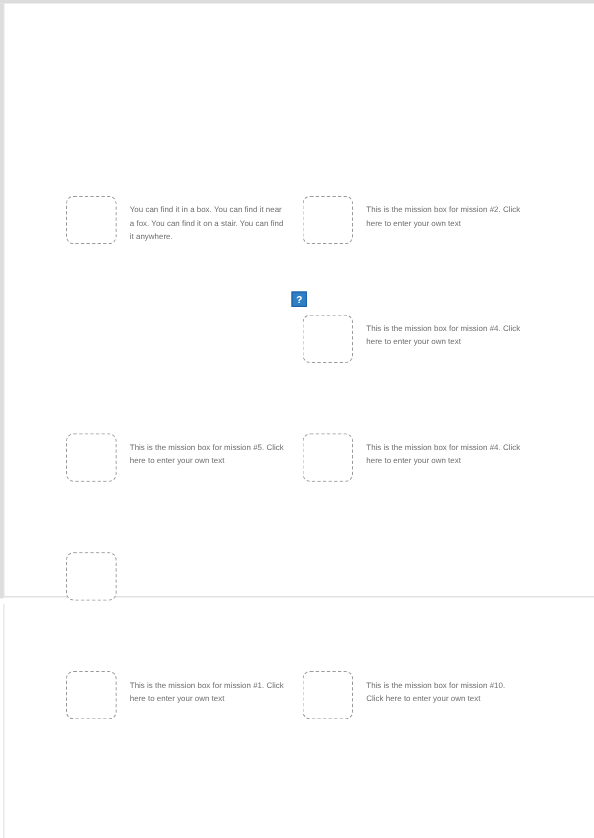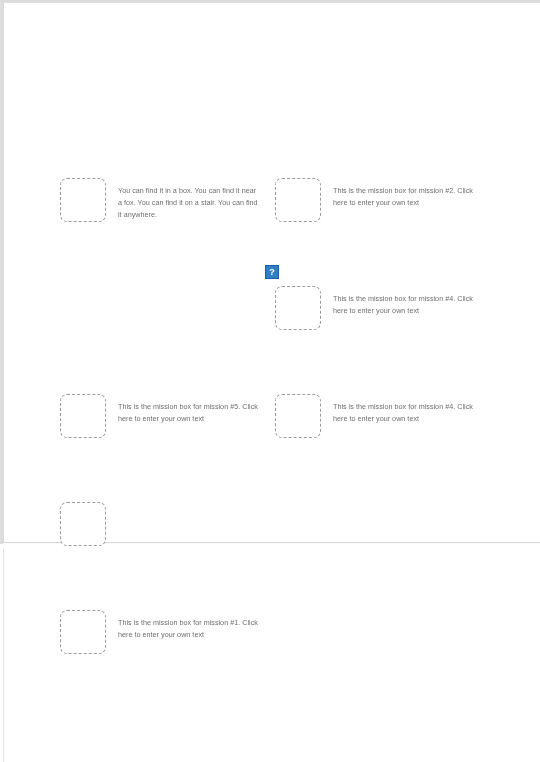--- a/index.html
+++ b/index.html
@@ -170,15 +170,19 @@
     <div class="mission-item col-left">
       <div class="mission-box"></div>
     </div>
   </div>
 
   <div class="mission-row" style="top:610px;">
     <div class="mission-item col-left">
       <div class="mission-box"></div>
       <div class="mission-text">This is the mission box for mission #1. Click here to enter your own text</div>
     </div>
+    <div class="mission-item col-right">
+      <div class="mission-box"></div>
+      <div class="mission-text">This is the mission box for mission #10. Click here to enter your own text</div>
+    </div>
   </div>
 
 </div>
 
 </body></html>

